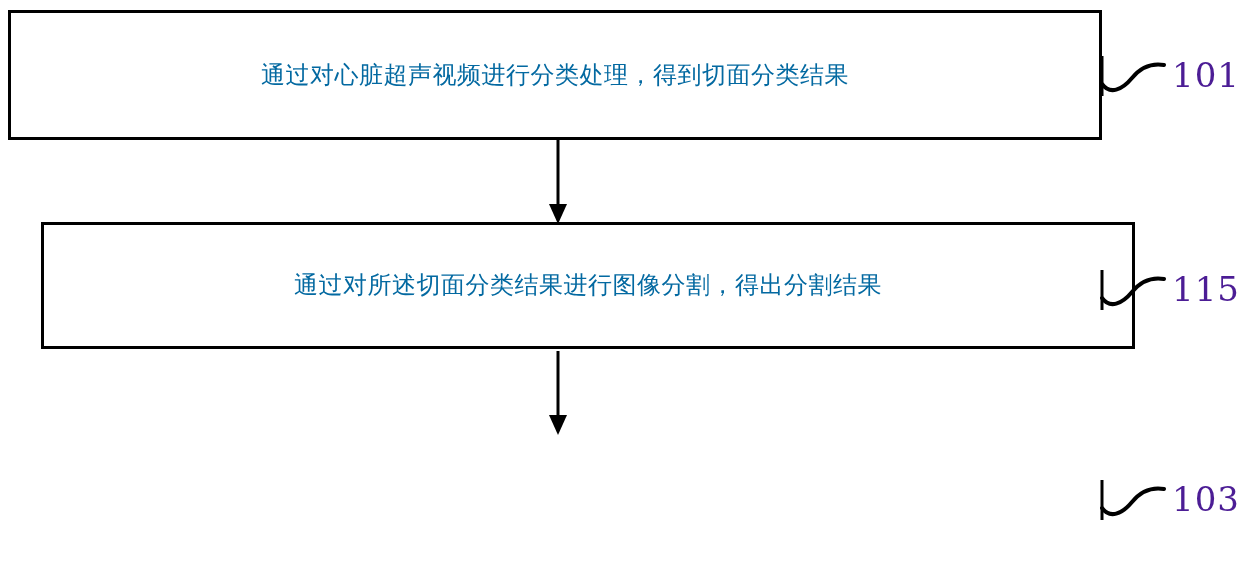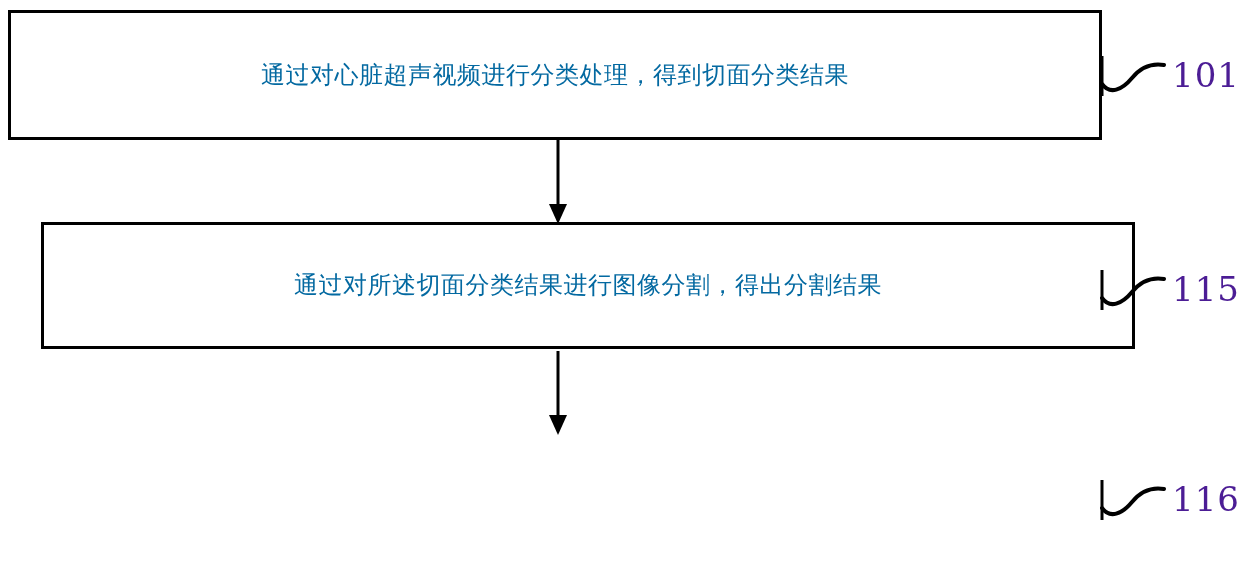--- a/index.html
+++ b/index.html
@@ -107,15 +107,15 @@
   <svg class="connector" id="connector-2" viewBox="0 0 24 84">
     <path d="M12,0 L12,68" stroke="#000000" stroke-width="3" fill="none"></path>
     <polygon points="12,84 3,64 21,64" fill="#000000"></polygon>
   </svg>
 
 
   <svg class="leader-squiggle" id="squiggle-103" viewBox="0 0 68 44">
     <path d="M2,2 L2,42" stroke="#000000" stroke-width="3" fill="none"></path>
     <path d="M2,30 C10,41 22,36 32,24 C41,13 52,9 64,11" stroke="#000000" stroke-width="4" fill="none" stroke-linecap="round"></path>
   </svg>
-  <div class="ref-label" id="ref-103">116</div>
+  <div class="ref-label" id="ref-103">103</div>
 
 </div>
 
 </body></html>

